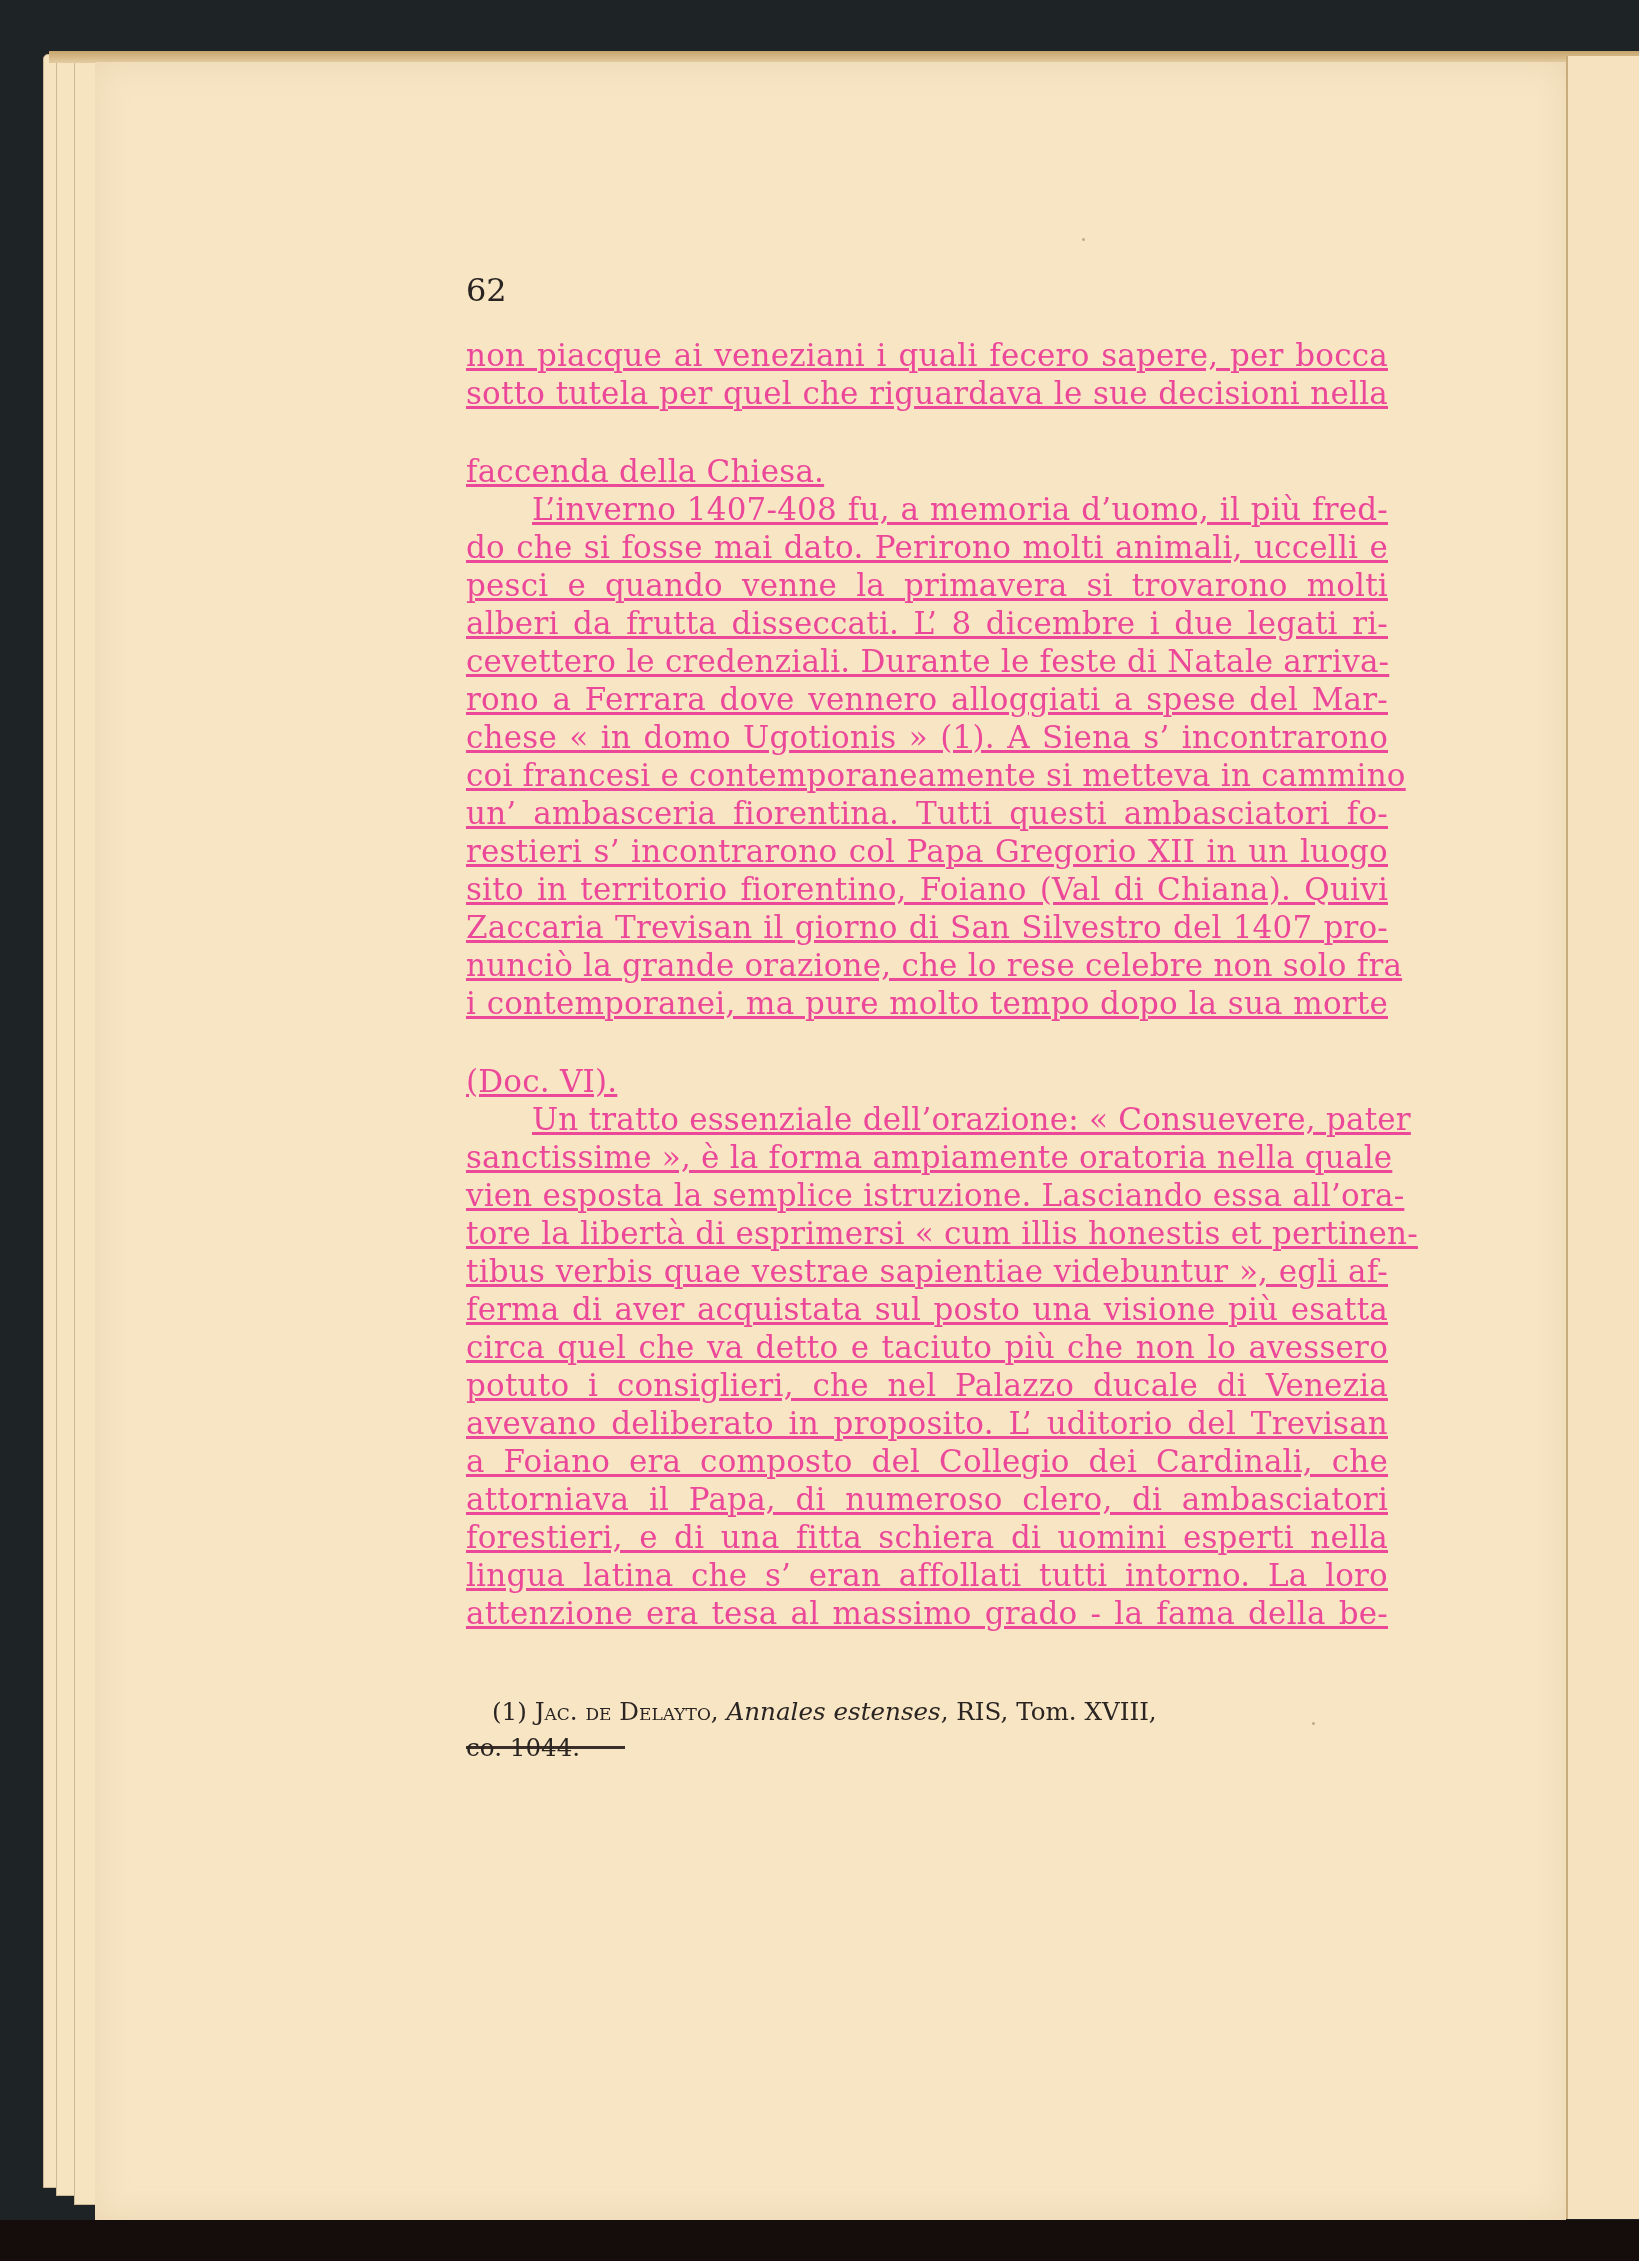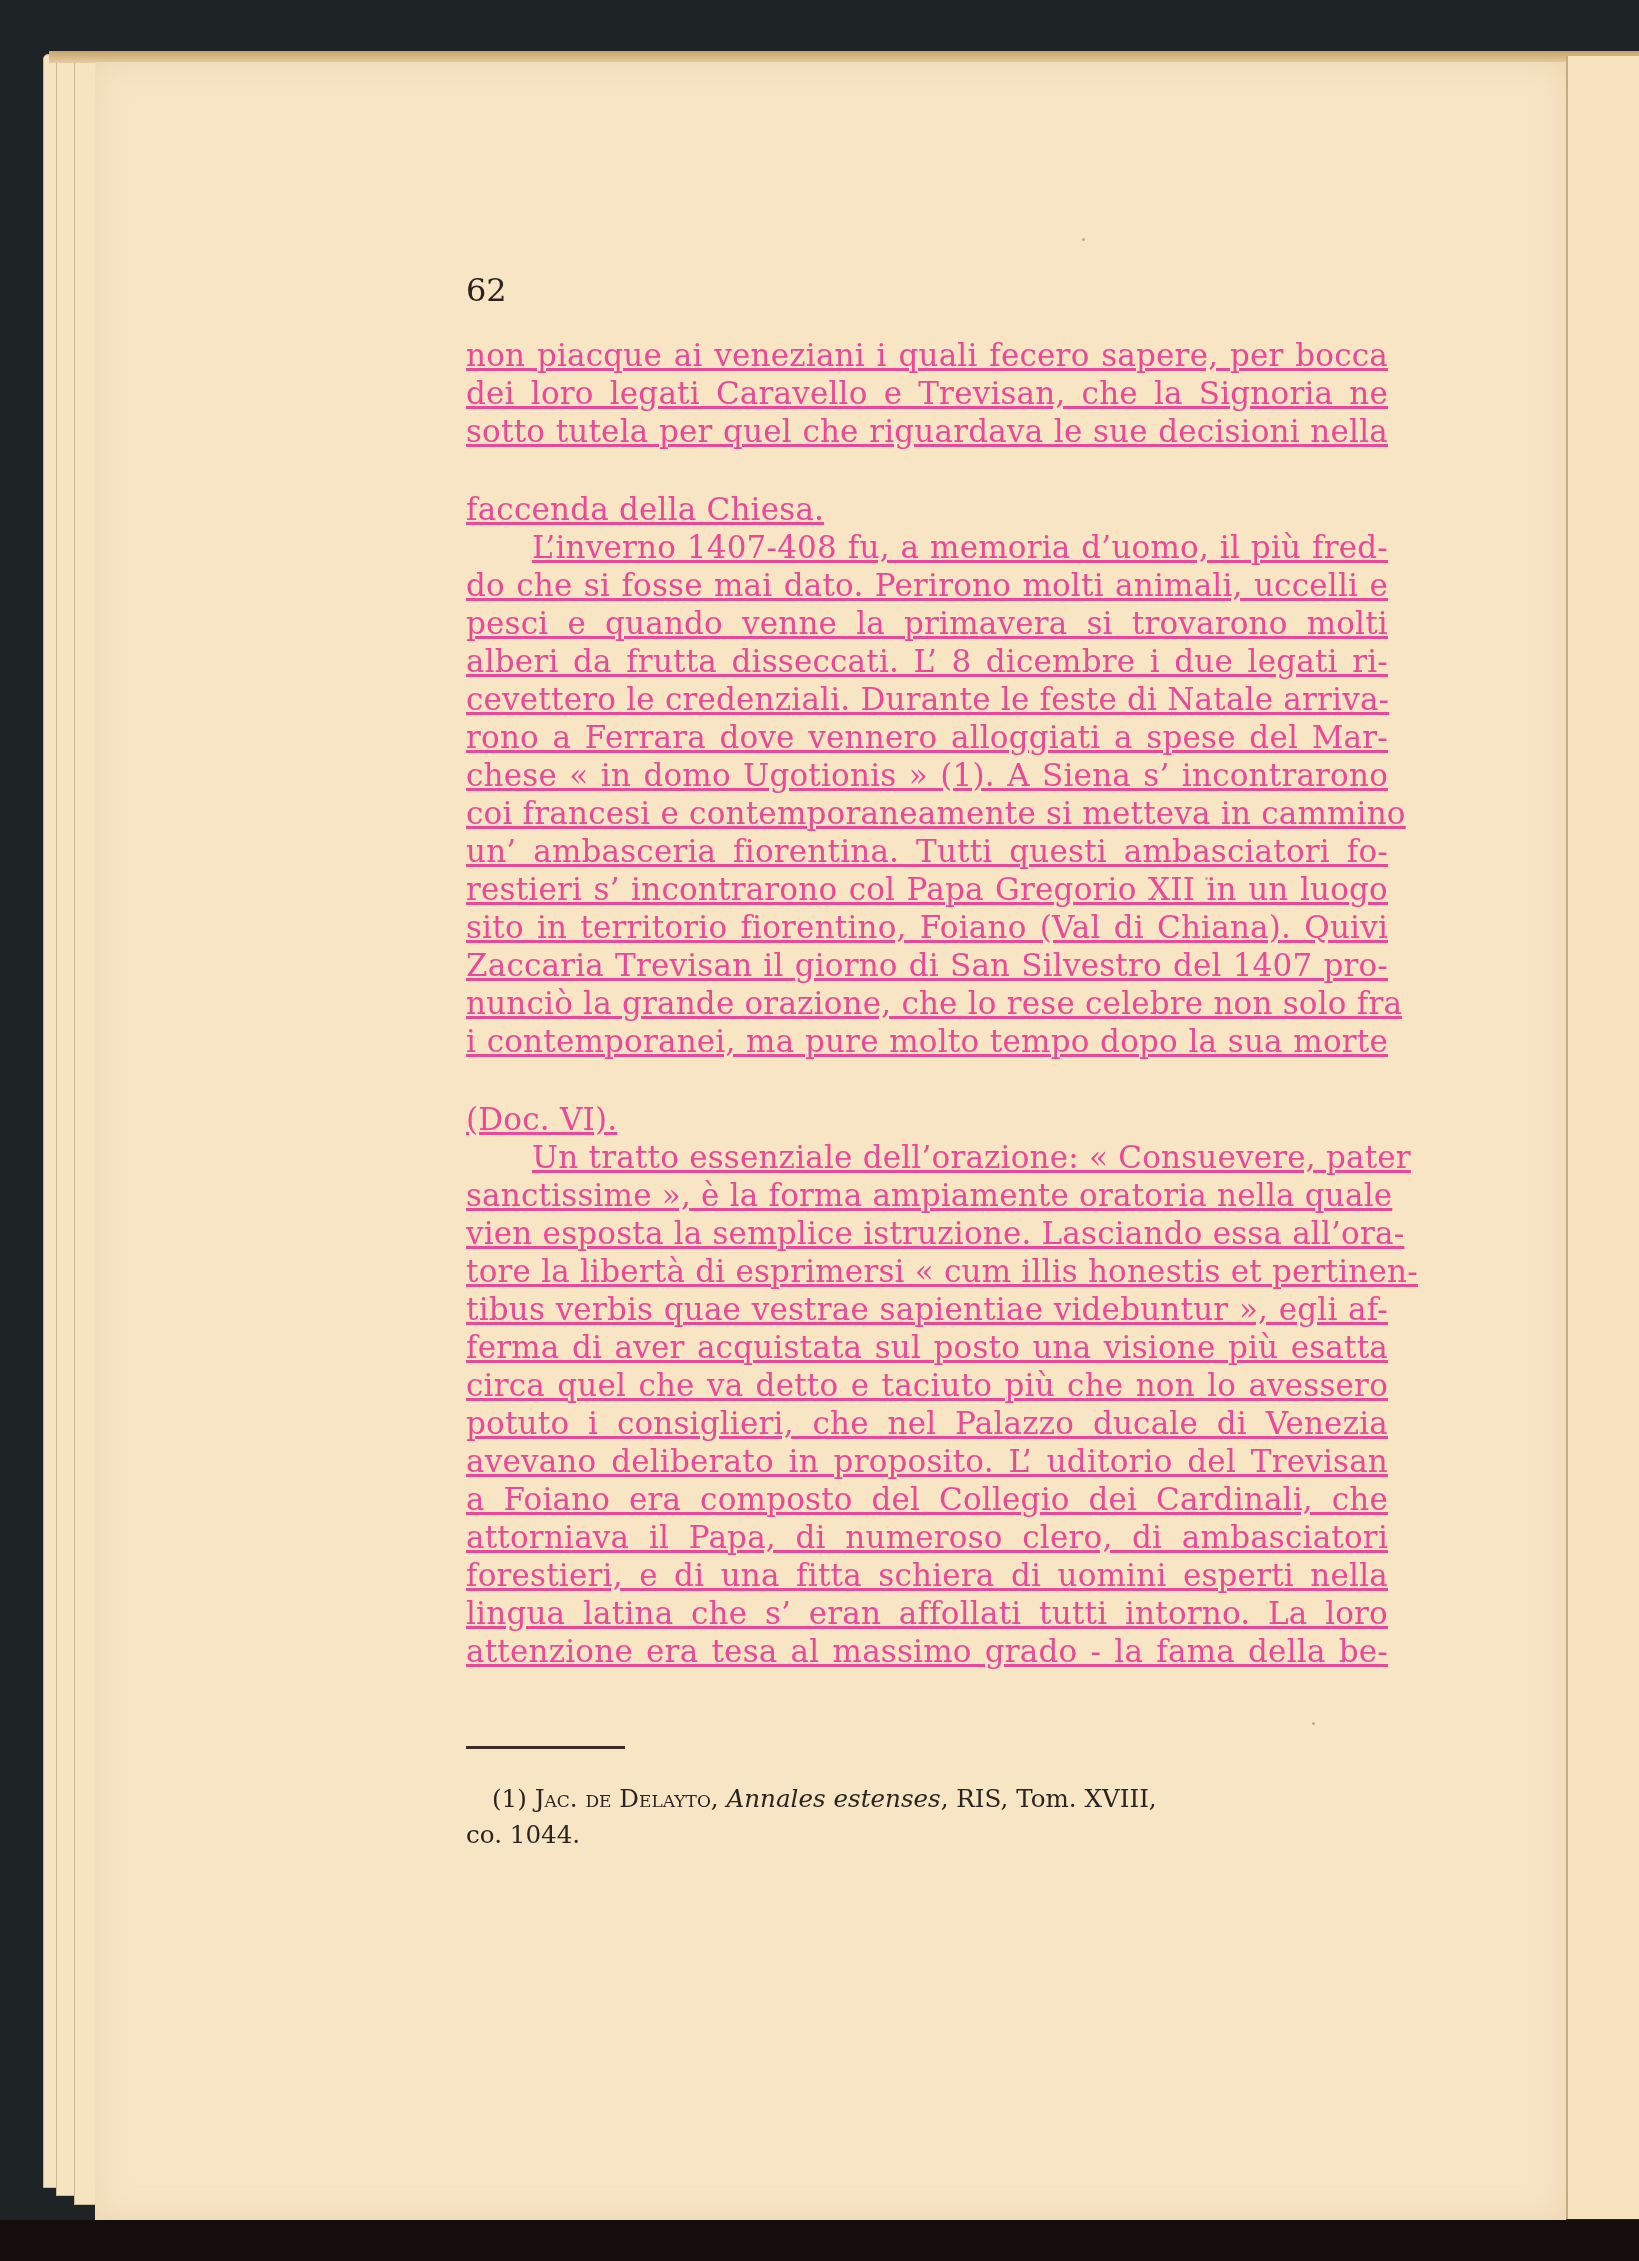--- a/index.html
+++ b/index.html
@@ -85,21 +85,21 @@
     position: absolute;
     left: 466px;
     top: 1746px;
     width: 159px;
     height: 2.5px;
     background: #3a2f29;
   }
   .footnote {
     position: absolute;
     left: 466px;
-    top: 1781px;
+    top: 1694px;
     width: 913px;
     font-size: 24.6px;
     line-height: 36px;
     color: #2a2522;
   }
   .footnote .fn-line {
     display: block;
     white-space: nowrap;
   }
   .fn-indent { padding-left: 26px; }
@@ -122,21 +122,20 @@
 <div class="page-stack ps3"></div>
 <div class="top-edge"></div>
 <div class="next-page"></div>
 
 <div class="page"></div>
 
 <div class="page-number">62</div>
 
 <div class="body-text" id="body-text">
     <span class="line">non piacque ai veneziani i quali fecero sapere, per bocca</span>
-    <span class="line">dei loro legati Caravello e Trevisan, che la Signoria ne</span>
     <span class="line">sotto tutela per quel che riguardava le sue decisioni nella</span>
     <span class="line last">faccenda della Chiesa.</span>
     <span class="line indent">L’inverno 1407-408 fu, a memoria d’uomo, il più fred-</span>
     <span class="line">do che si fosse mai dato. Perirono molti animali, uccelli e</span>
     <span class="line">pesci e quando venne la primavera si trovarono molti</span>
     <span class="line">alberi da frutta disseccati. L’ 8 dicembre i due legati ri-</span>
     <span class="line">cevettero le credenziali. Durante le feste di Natale arriva-</span>
     <span class="line">rono a Ferrara dove vennero alloggiati a spese del Mar-</span>
     <span class="line">chese « in domo Ugotionis » (1). A Siena s’ incontrarono</span>
     <span class="line">coi francesi e contemporaneamente si metteva in cammino</span>

